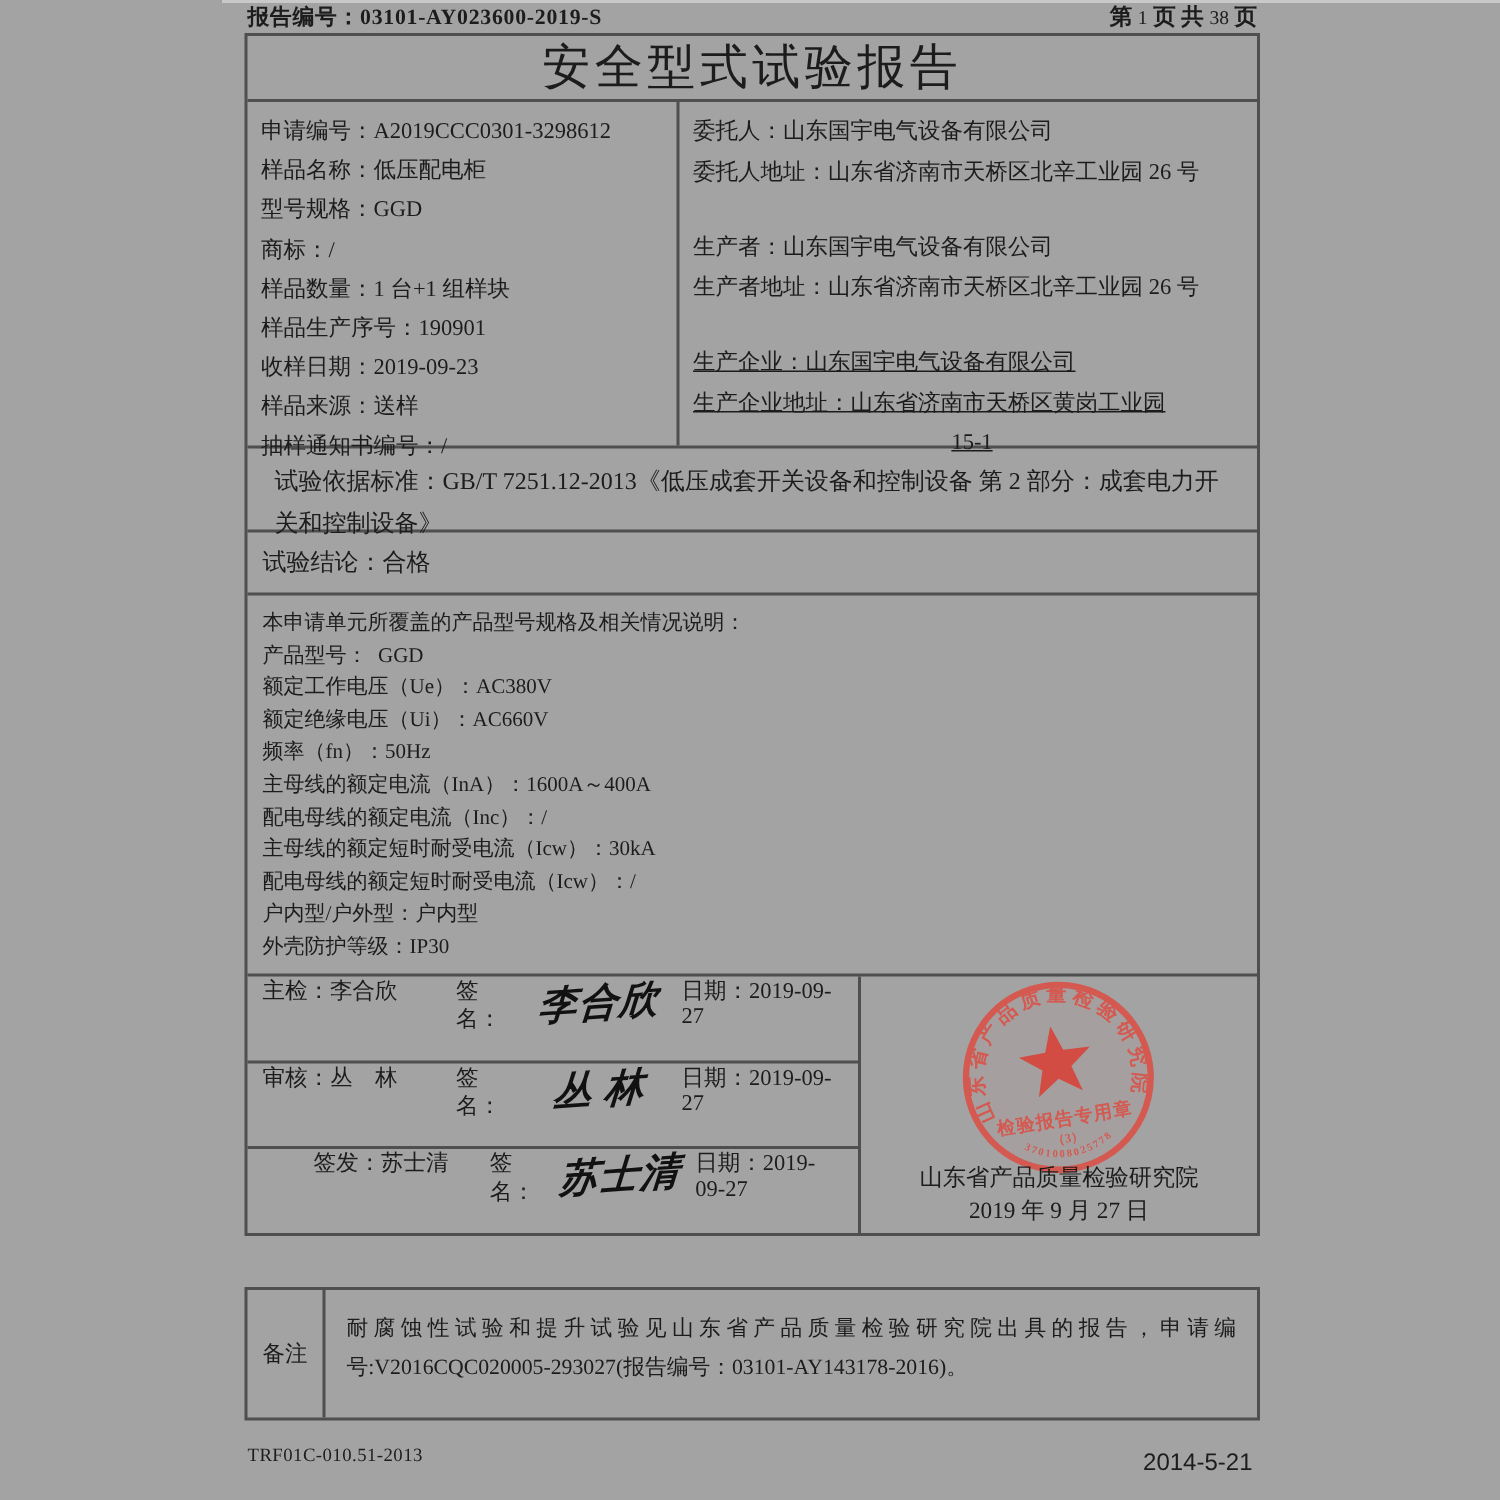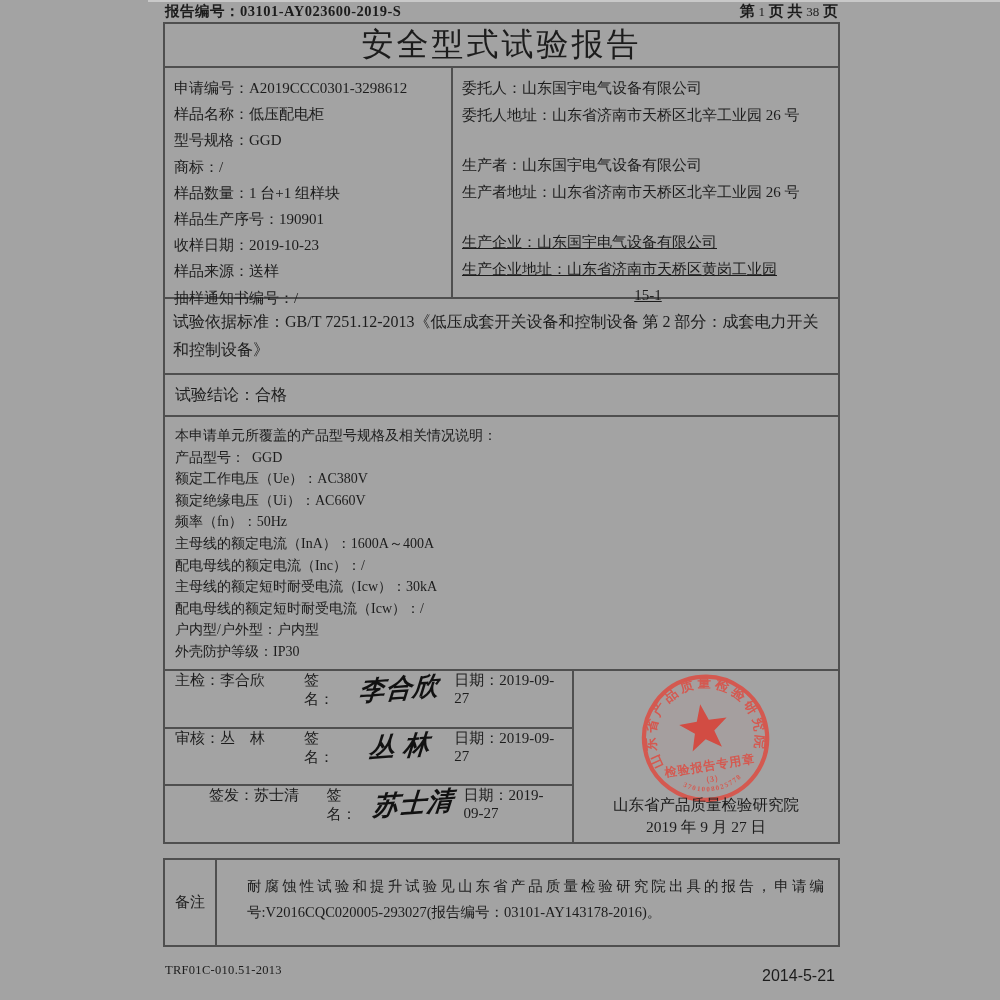--- a/index.html
+++ b/index.html
@@ -29,21 +29,21 @@
 
   .info-row { display:flex; height:231px; }
   .info-left { width:288px; border-right:2px solid #4f4f4f; padding:7px 4px 0 9px; }
   .info-left .ln { display:block; font-size:15px; line-height:26.2px; white-space:pre-wrap; }
   .info-right { flex:1; padding:7px 4px 0 9px; }
   .info-right .ln { display:block; font-size:15px; line-height:26.5px; white-space:pre-wrap; }
   .info-right .grp { margin-bottom:24px; }
   .info-right .grp:last-child { margin-bottom:0;text-decoration:underline; }
   .addr2 { text-align:center; }
 
-  .std-row { height:76px; padding:9px 10px 0 8px; font-size:16px; line-height:28px; }
+  .std-row { height:56px; padding:9px 10px 0 18px; font-size:16px; line-height:28px; }
   .concl-row { height:42px; padding:10px 10px 0 10px; font-size:16px; }
 
   .cov-row { height:254px; padding:8px 10px 0 10px; }
   .cov-row .ln { display:block; font-size:14px; line-height:21.6px; white-space:pre-wrap; }
 
   .sig-block { display:flex; height:171px; }
   .sig-left { width:409px; border-right:2px solid #4f4f4f; display:flex; flex-direction:column; }
   .sig-row { flex:1; display:flex; align-items:flex-start; padding:0 10px; border-bottom:2px solid #4f4f4f; }
   .sig-row:last-child { border-bottom:none;padding-left:44px; }
   .sig-role { width:146px; font-size:15px; white-space:pre-wrap; }
@@ -58,21 +58,21 @@
   .seal { position:absolute; left:50%; top:0px; transform:translateX(-50%); opacity:0.92; }
   .stamp-org { position:absolute; left:0; right:0; bottom:26px; text-align:center; font-size:15.5px; }
   .stamp-date { position:absolute; left:0; right:0; bottom:4px; text-align:center; font-size:15.5px; }
 
   
   .remark-box {
     position:absolute; left:163px; top:858px; width:677px; height:89px;
     border:2px solid #4f4f4f; display:flex;
   }
   .remark-label { width:52px; border-right:2px solid #4f4f4f; display:flex; align-items:center; justify-content:center; font-size:15px; }
-  .remark-text { flex:1; padding:14px 14px 0 30px; font-size:14.5px; line-height:25.5px; text-align:justify; text-align-last:left; }
+  .remark-text { flex:1; padding:14px 14px 0 14px; font-size:14.5px; line-height:25.5px; text-align:justify; text-align-last:left; }
 
   .ftr-left { position:absolute; left:165px; top:963px; font-size:12.5px; letter-spacing:0.3px; }
   .ftr-right { position:absolute; right:165px; top:967px; font-size:16px; font-family:"Liberation Sans","DejaVu Sans",sans-serif; }
 </style>
 </head>
 <body>
 
 <div class="page">
   <div class="page-top-edge"></div>
 
@@ -86,21 +86,21 @@
     </div>
 
     <div class="row info-row">
       <div class="info-left">
         <span class="ln">申请编号：A2019CCC0301-3298612</span>
         <span class="ln">样品名称：低压配电柜</span>
         <span class="ln">型号规格：GGD</span>
         <span class="ln">商标：/</span>
         <span class="ln">样品数量：1 台+1 组样块</span>
         <span class="ln">样品生产序号：190901</span>
-        <span class="ln">收样日期：2019-10-23</span>
+        <span class="ln">收样日期：2019-09-23</span>
         <span class="ln">样品来源：送样</span>
         <span class="ln">抽样通知书编号：/</span>
       </div>
       <div class="info-right">
         <div class="grp">
           <span class="ln">委托人：山东国宇电气设备有限公司</span>
           <span class="ln">委托人地址：山东省济南市天桥区北辛工业园 26 号</span>
         </div>
         <div class="grp">
           <span class="ln">生产者：山东国宇电气设备有限公司</span>

